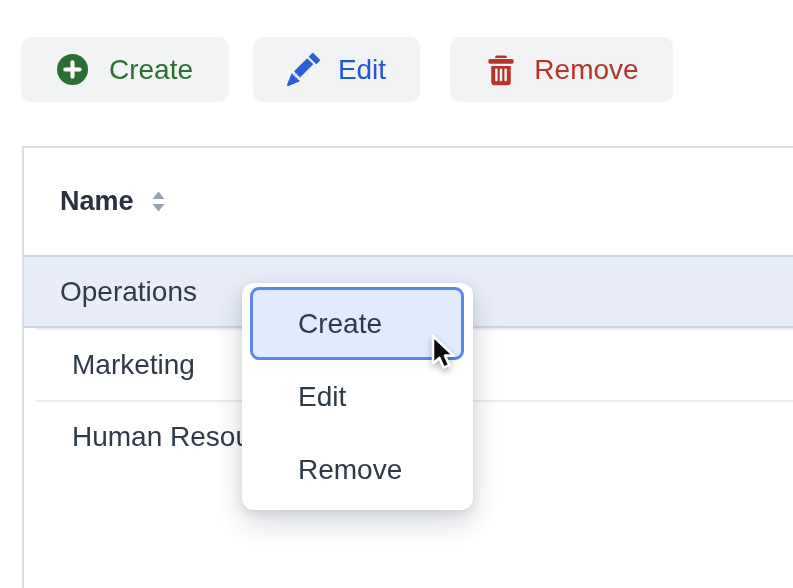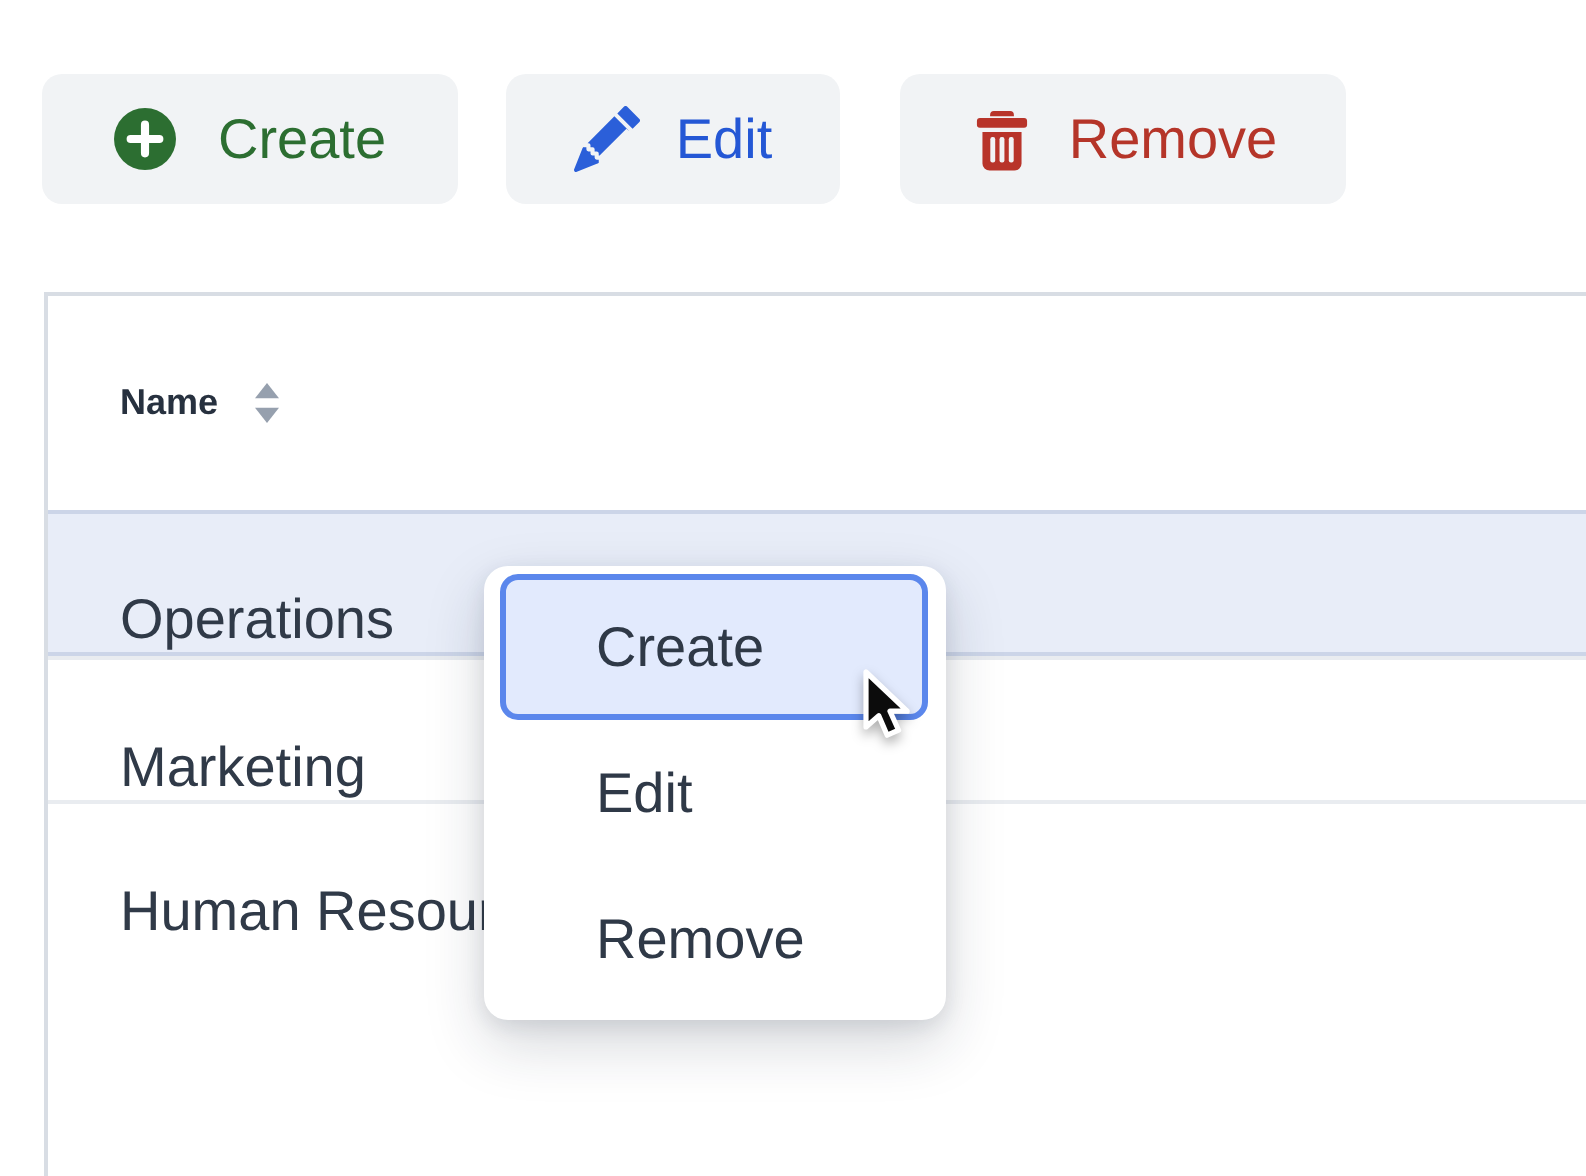--- a/index.html
+++ b/index.html
@@ -44,41 +44,41 @@
   .thead {
     height: 107px;
     display: flex;
     align-items: center;
     padding-left: 36px;
   }
   .th {
     display: flex;
     align-items: center;
     gap: 15px;
-    font-size: 18px;
+    font-size: 27px;
     font-weight: 700;
     color: #27313f;
     cursor: pointer;
   }
   .row {
     height: 72px;
     display: flex;
-    align-items: flex-end;
+    align-items: center;
     padding-left: 36px;
     font-size: 28px;
     color: #303a48;
     background: #ffffff;
   }
   .row.selected {
     height: 73px;
     background: #e8edf8;
     border-top: 2px solid #ccd5e8;
     border-bottom: 2px solid #ccd5e8;
   }
-  .row.sep { border-top: 2px solid #e9ecf0; }
+  .row.sep { border-top: 2px solid #e9ecf0; margin-left: 12px; }
 
   
   .menu {
     position: absolute;
     left: 242px; top: 283px;
     width: 231px; height: 227px;
     background: #ffffff;
     border-radius: 12px;
     padding: 4px 9px 4px 8px;
     box-shadow: 0 12px 30px rgba(30,41,59,0.18), 0 3px 10px rgba(30,41,59,0.10);

